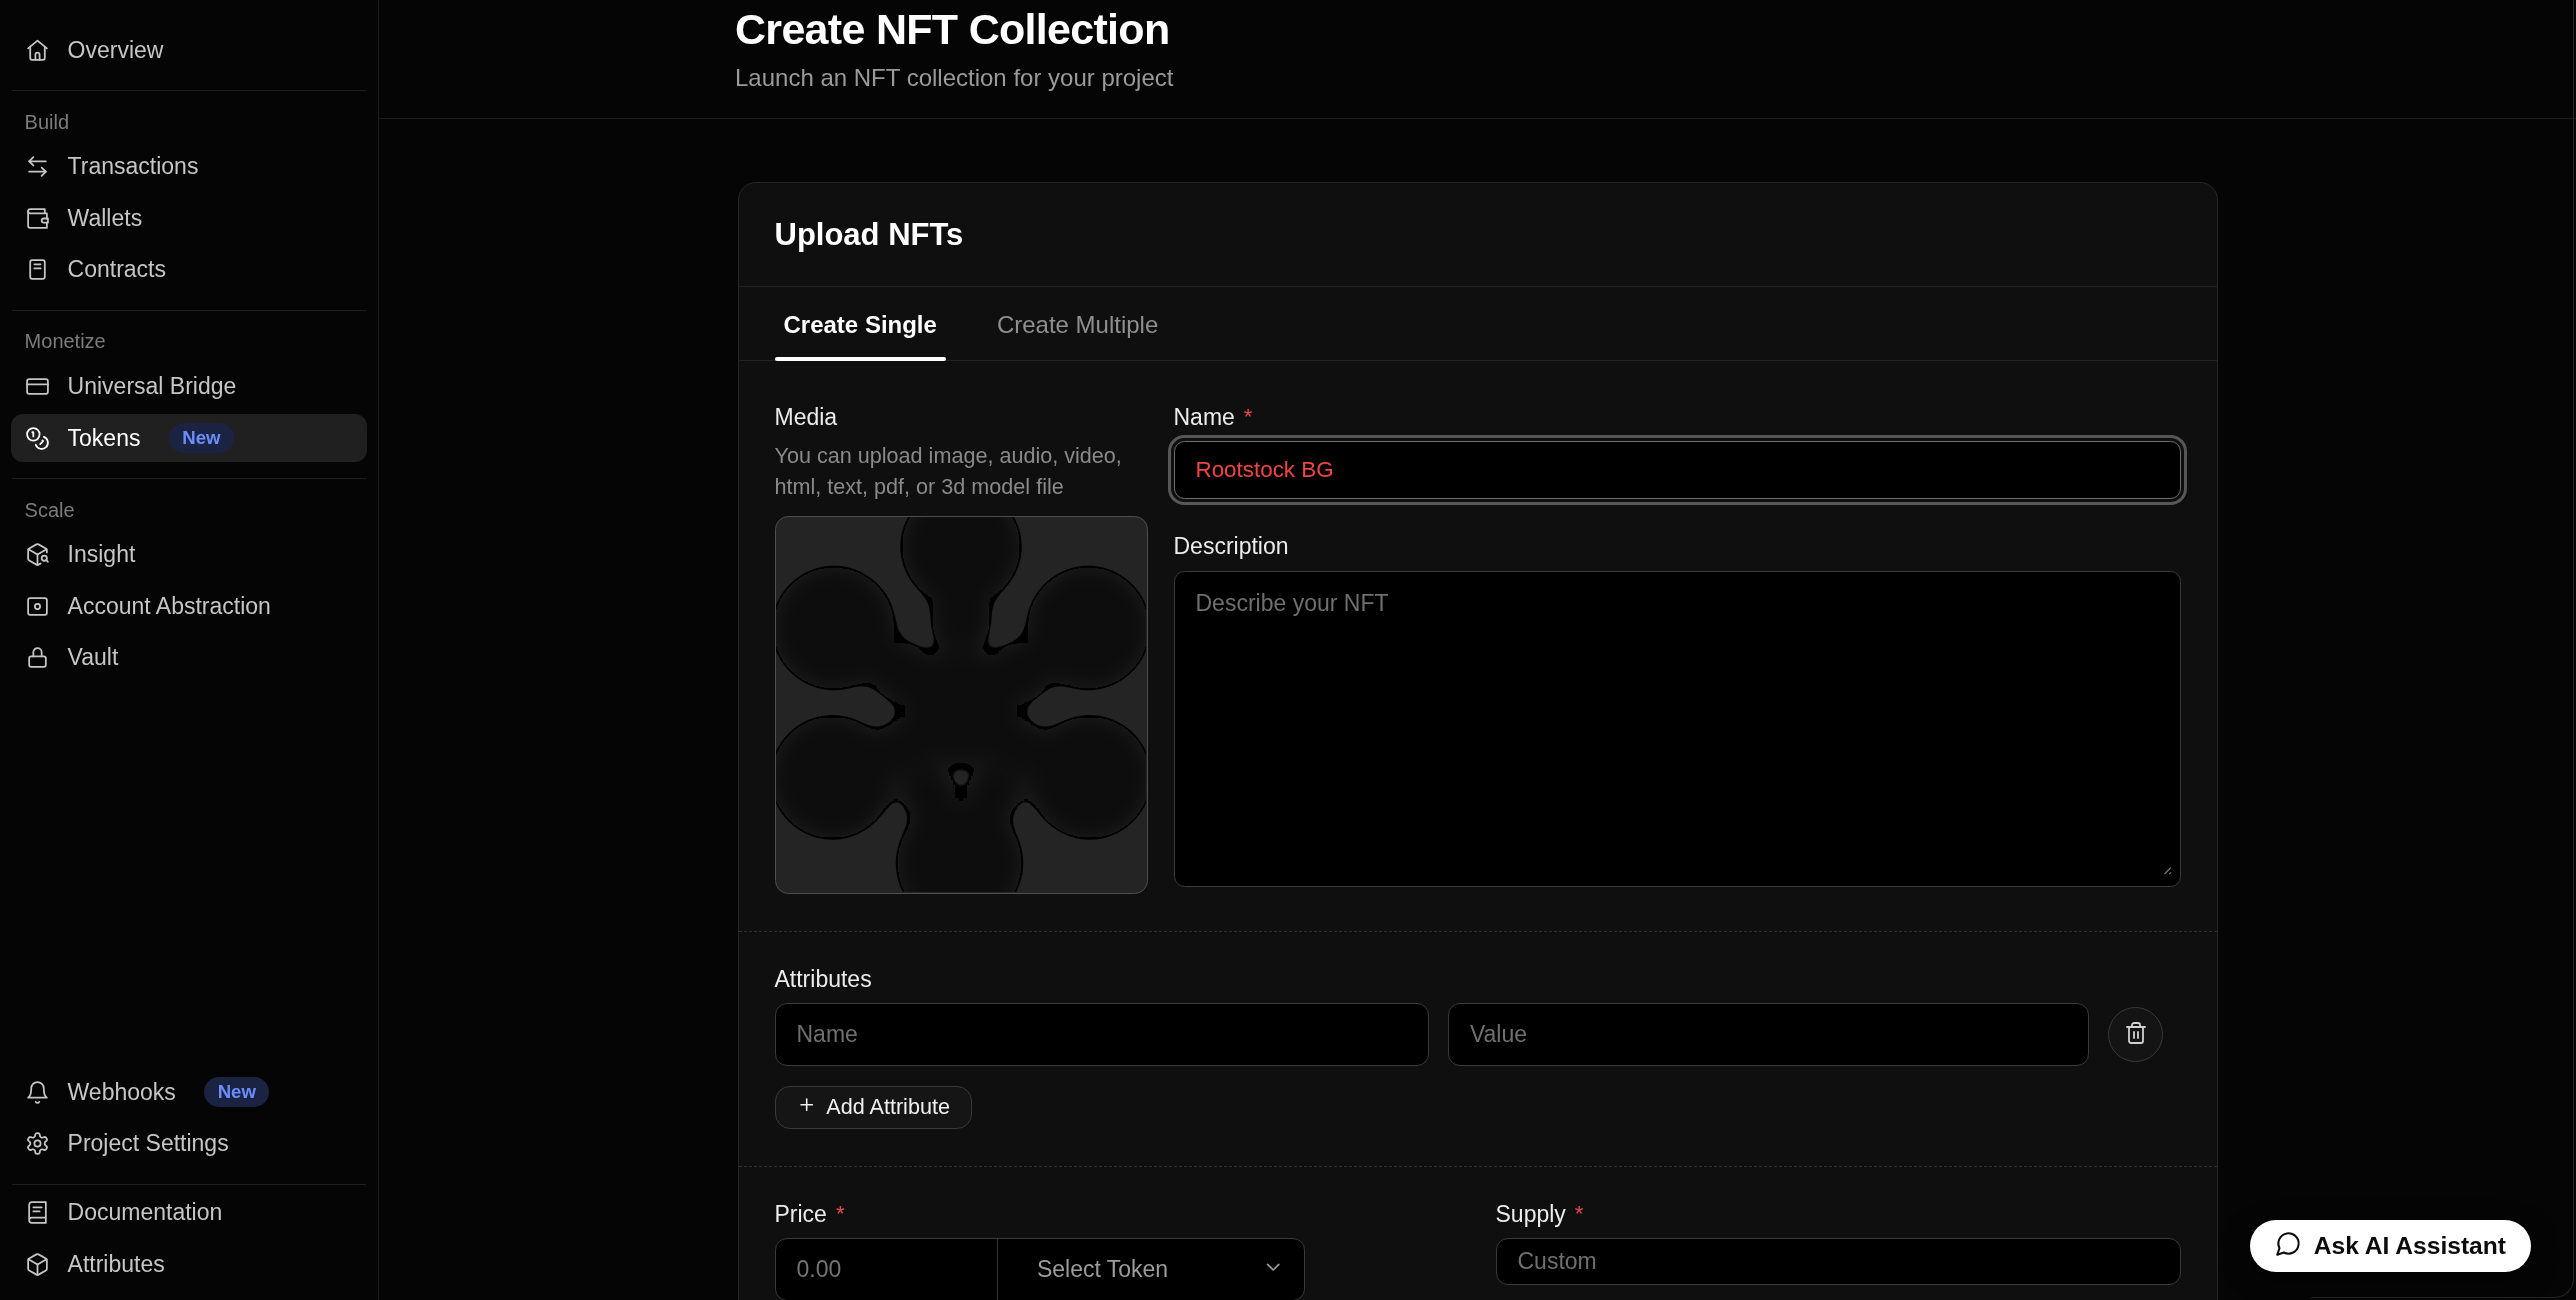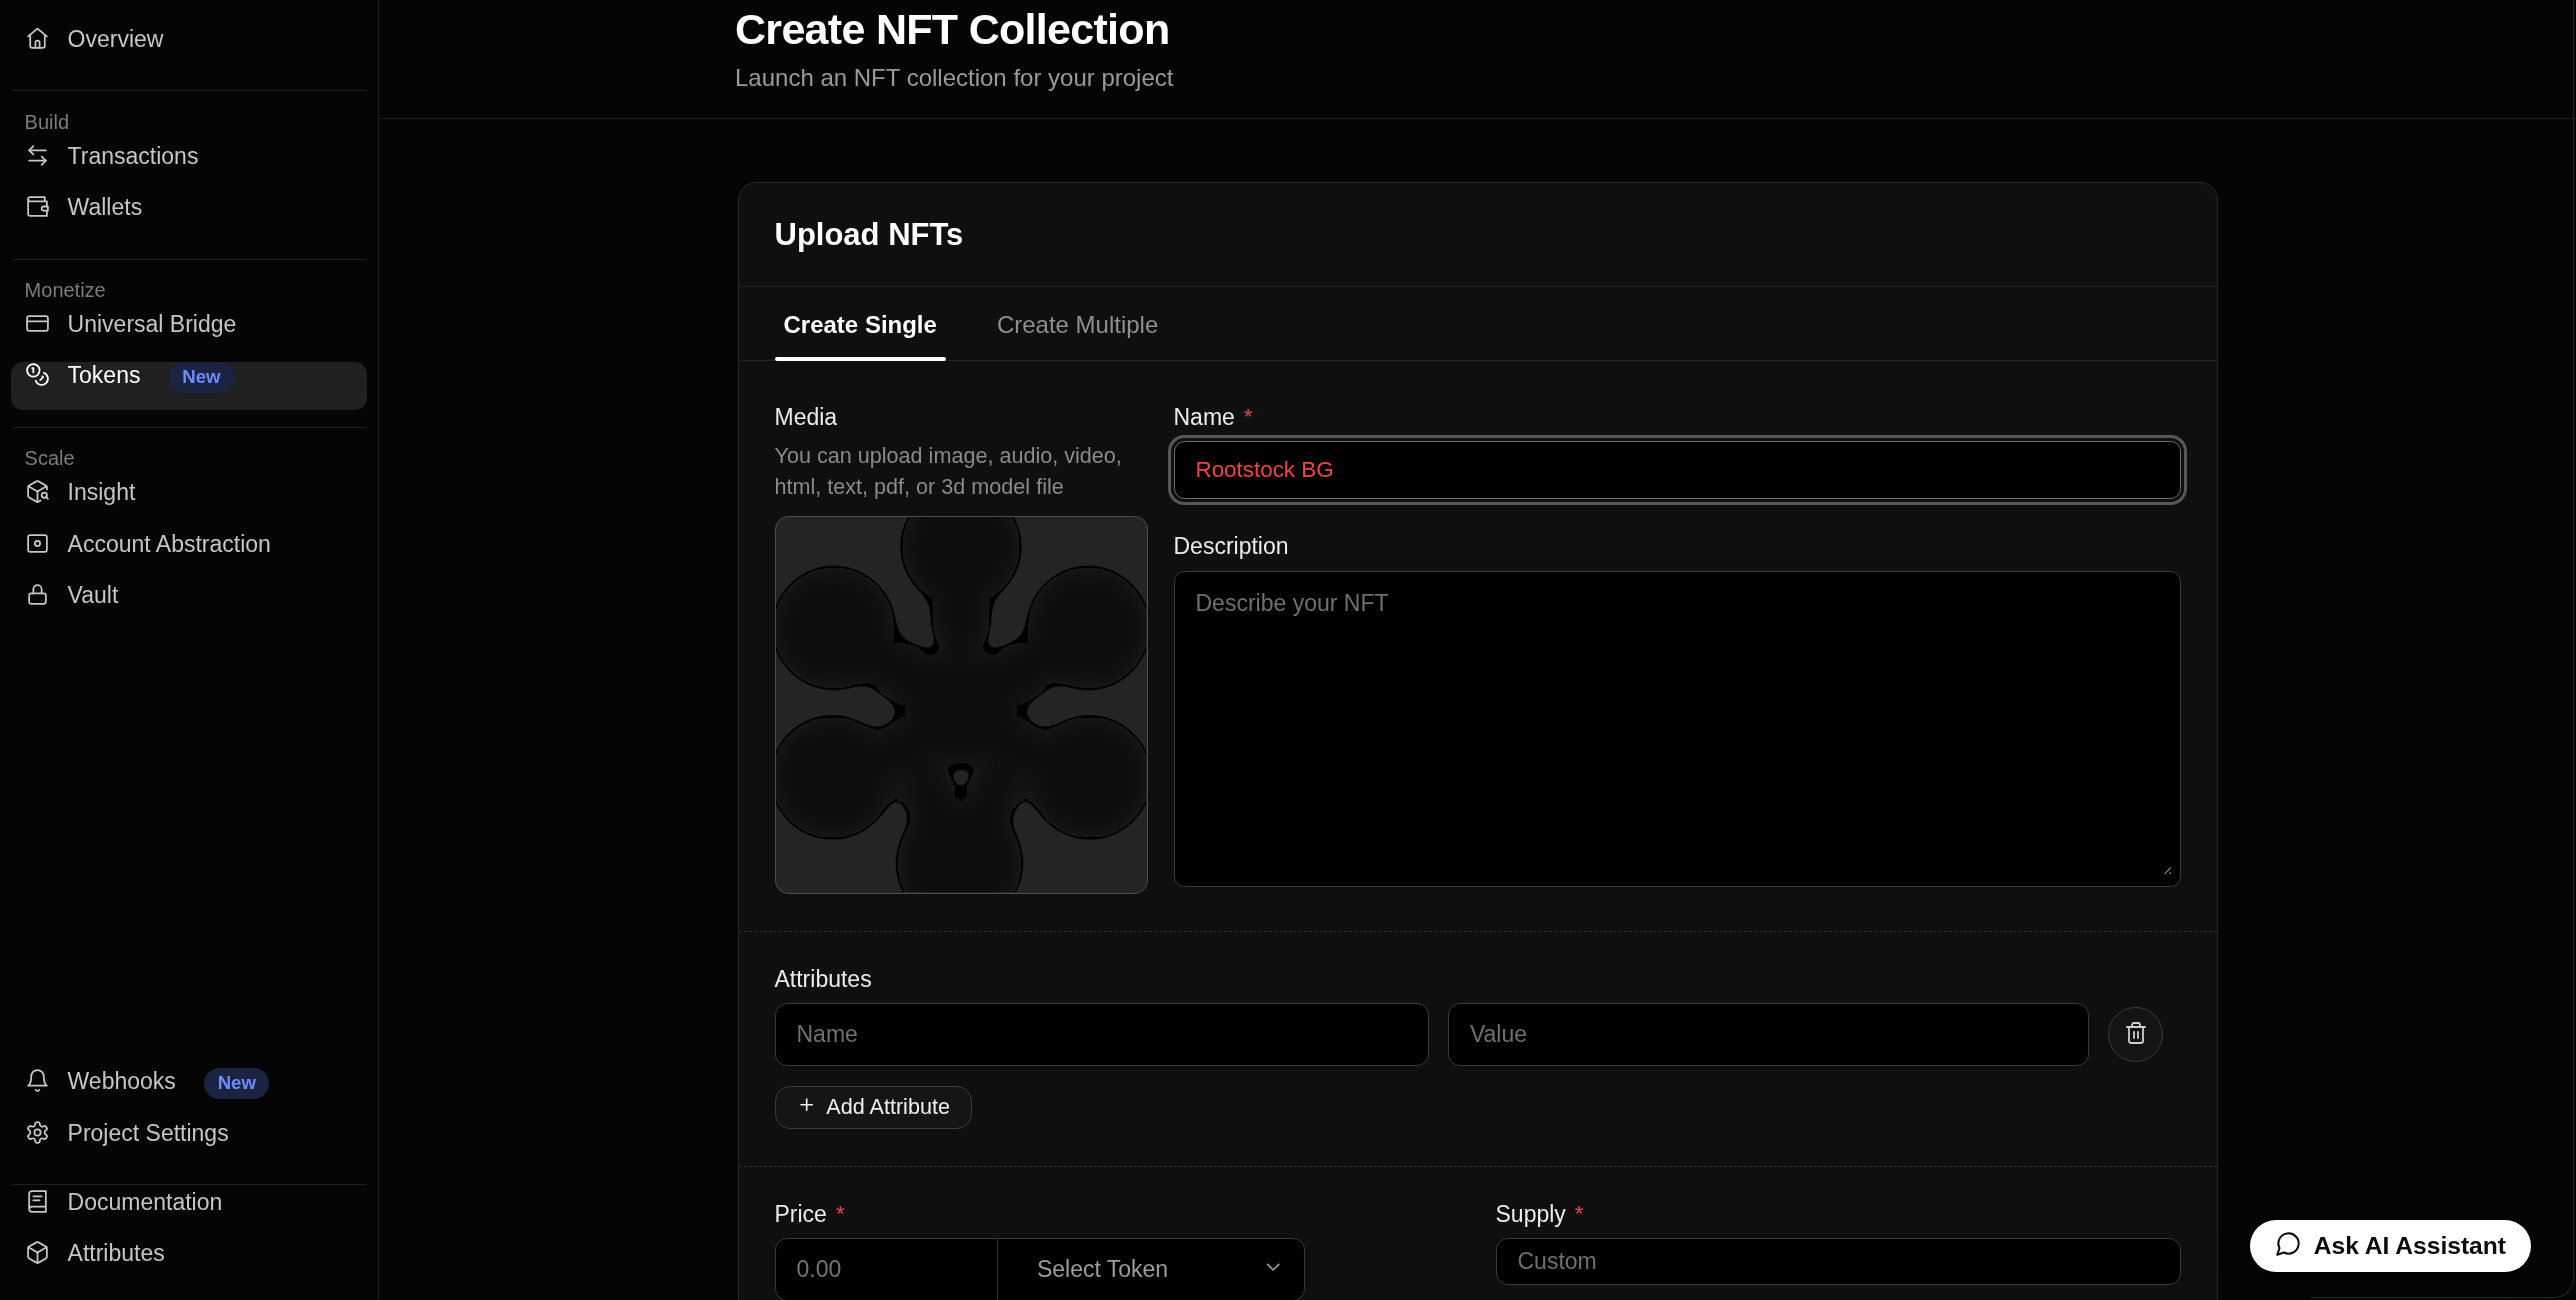--- a/index.html
+++ b/index.html
@@ -12,21 +12,21 @@
   }
   
   .sidebar {
     width:379px; min-width:379px; height:100%;
     border-right:0.7px solid #1e1e1e;
     padding:22.4px 0 9px;
     display:flex; flex-direction:column;
     background:#050505;
   }
   .nav-item {
-    display:flex; align-items:flex-start; gap:18px;
+    display:flex; align-items:center; gap:18px;
     height:48px; margin:3.7px 11.2px; padding:0 13.4px;
     border-radius:12px; color:#c6c6c6; font-size:23px;
     cursor:pointer; white-space:nowrap;
   }
   .nav-item.active { background:#202020; color:#fff; }
   .nav-item .icn { display:flex; align-items:center; }
   .nav-item svg { width:25px; height:25px; }
   .section-label { font-size:20px; color:#7c7c7c; margin:19.4px 0 9px 24.6px; }
   .sb-divider { height:0.7px; background:#1f1f1f; margin:16.4px 12px 0; }
   .badge {
@@ -163,20 +163,30 @@
       </div>
       <div class="nav-item">
         <span class="icn">
           <svg viewBox="0 0 24 24" fill="none" stroke="currentColor" stroke-width="1.7" stroke-linecap="round" stroke-linejoin="round">
             <path d="M21 12V7H5a2 2 0 0 1 0-4h14v4"></path>
             <path d="M3 5v14a2 2 0 0 0 2 2h16v-5"></path>
             <path d="M18 12a2 2 0 0 0 0 4h4v-4Z"></path>
           </svg>
         </span>
         <span>Wallets</span>
+      </div>
+      <div class="nav-item">
+        <span class="icn">
+          <svg viewBox="0 0 24 24" fill="none" stroke="currentColor" stroke-width="1.7" stroke-linecap="round" stroke-linejoin="round">
+            <rect x="5" y="3" width="14" height="18" rx="2"></rect>
+            <path d="M9 7h6"></path>
+            <path d="M9 11h6"></path>
+          </svg>
+        </span>
+        <span>Contracts</span>
       </div>
       <div class="sb-divider"></div>
       <div class="section-label">Monetize</div>
       <div class="nav-item">
         <span class="icn">
           <svg viewBox="0 0 24 24" fill="none" stroke="currentColor" stroke-width="1.7" stroke-linecap="round" stroke-linejoin="round">
             <rect x="2" y="5" width="20" height="14" rx="2"></rect>
             <path d="M2 10h20"></path>
           </svg>
         </span>

